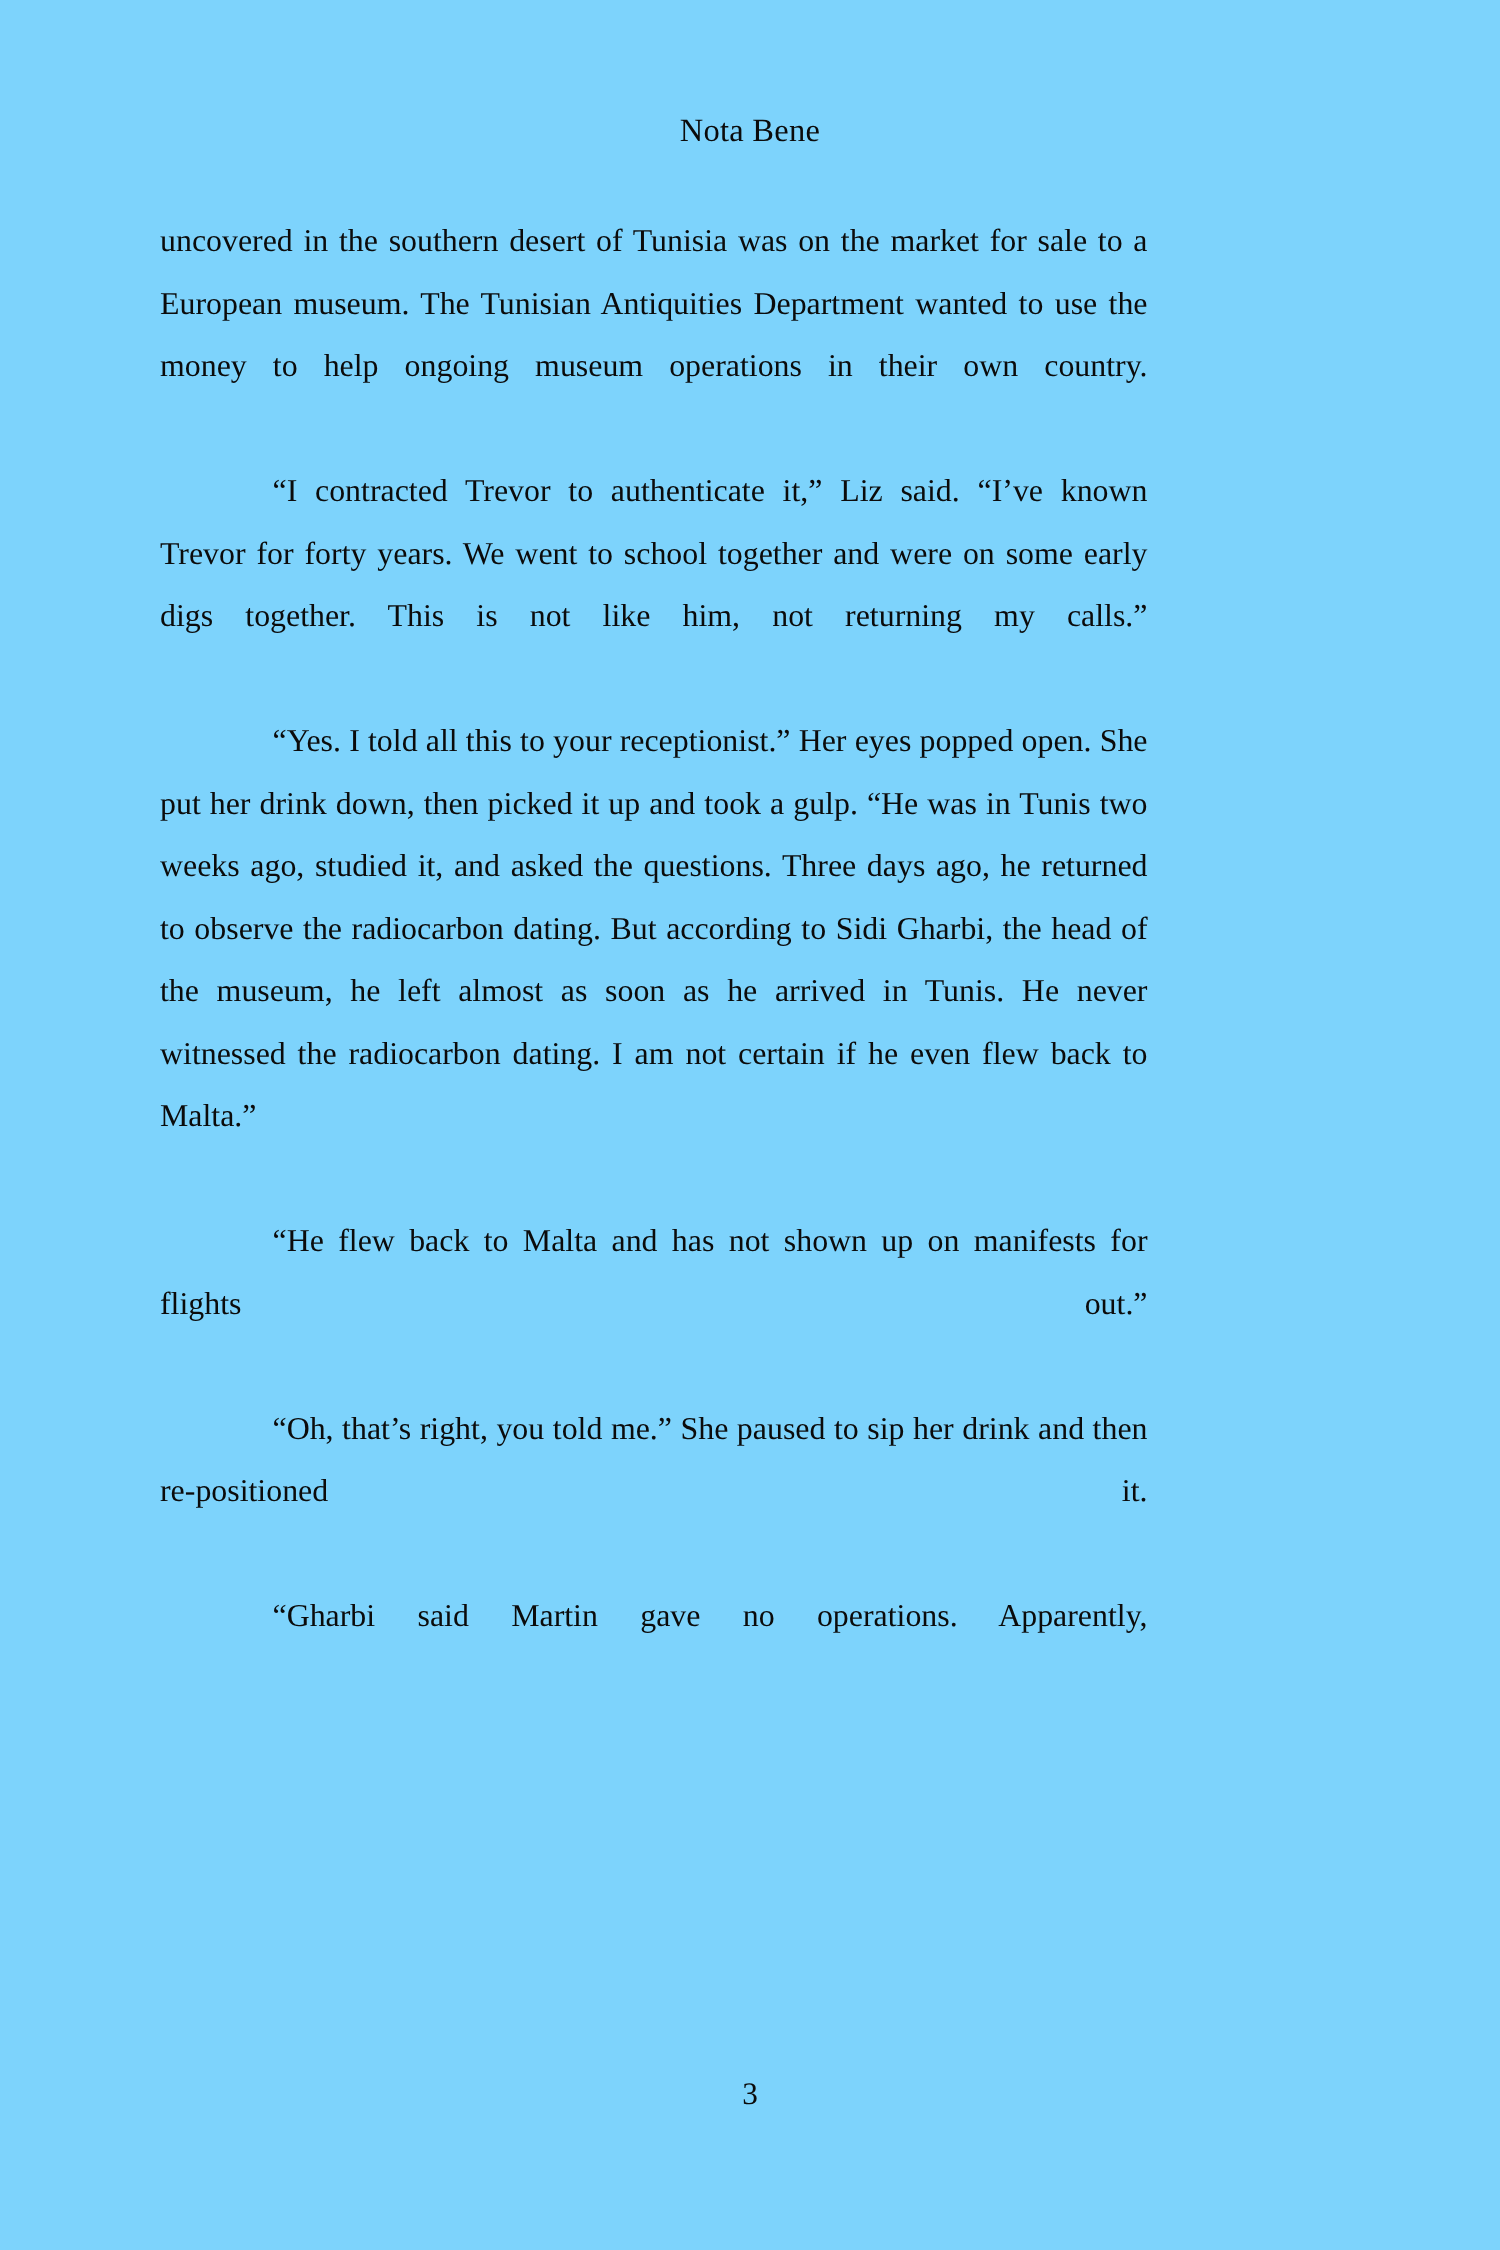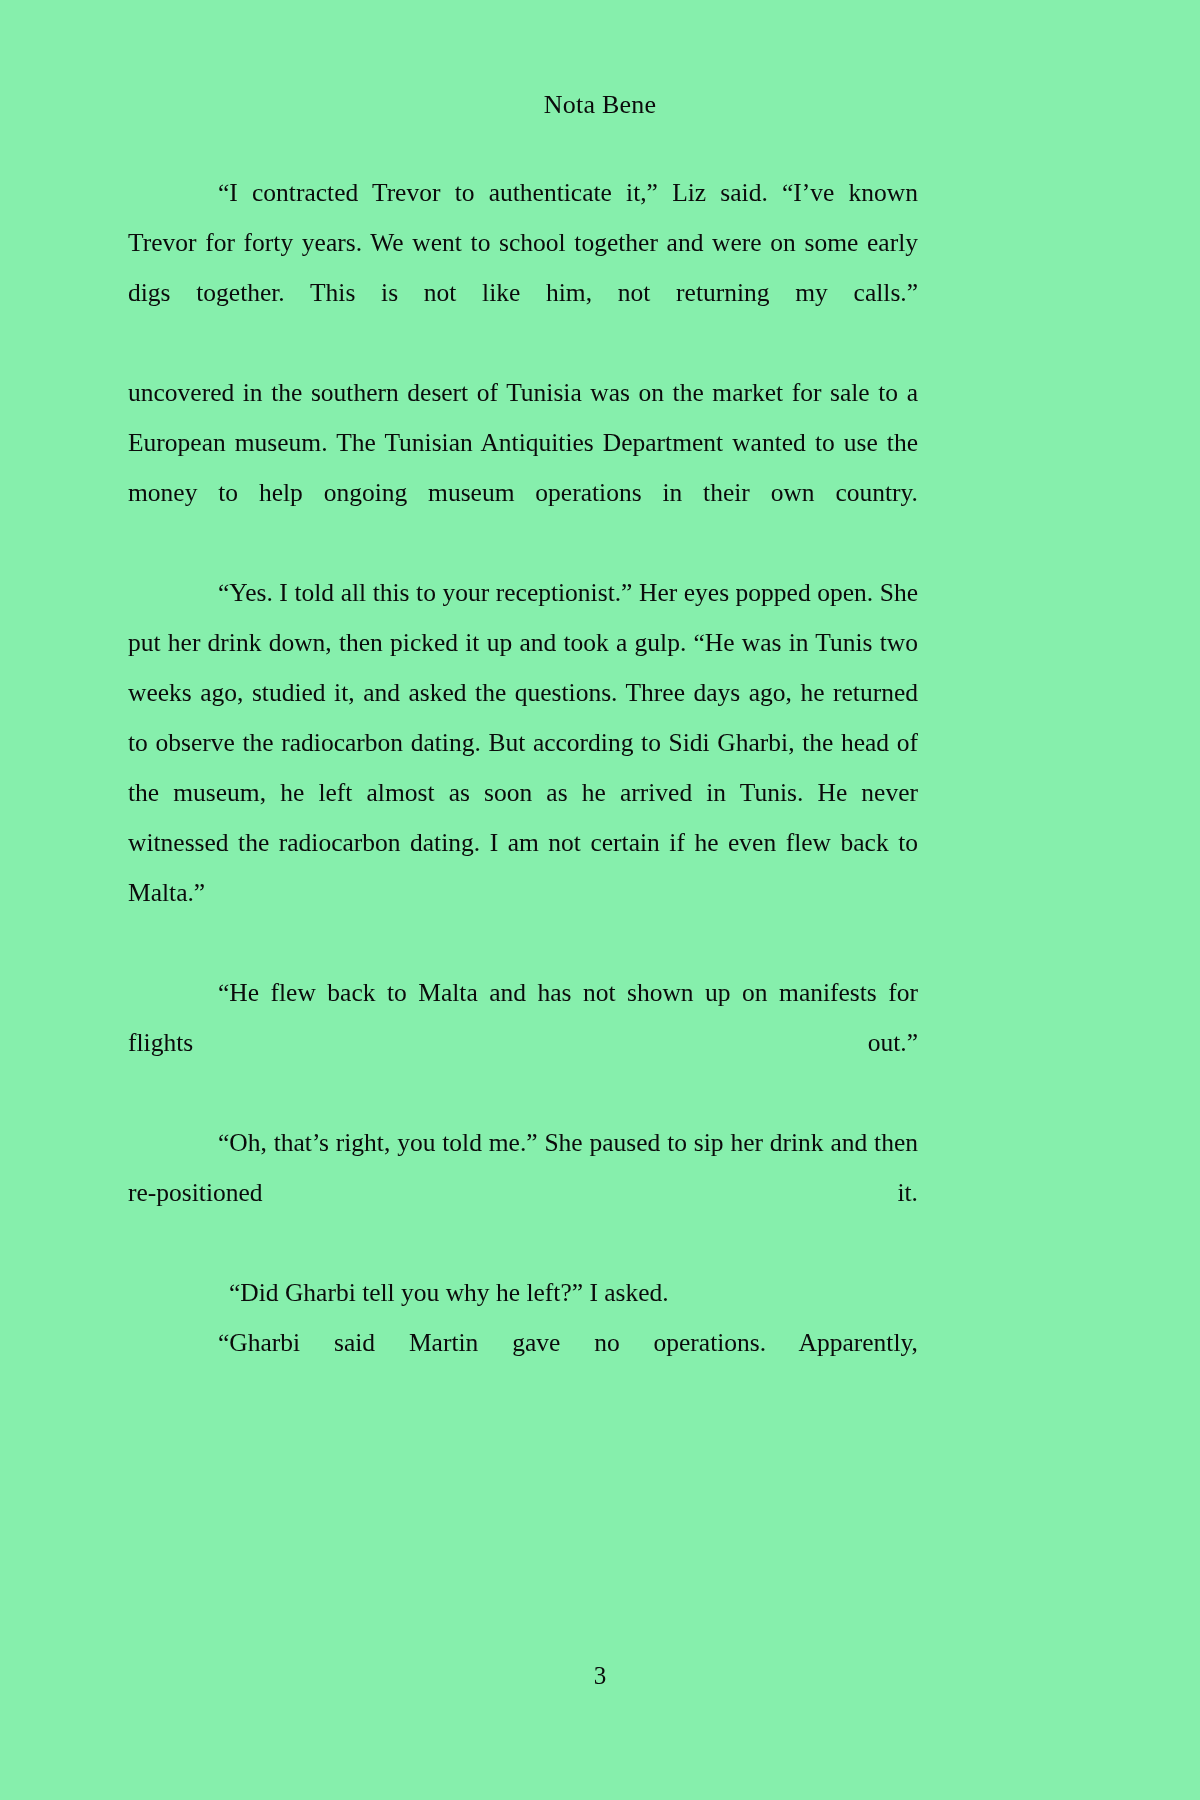--- a/index.html
+++ b/index.html
@@ -4,21 +4,21 @@
 <style>
   html, body {
     margin: 0;
     padding: 0;
     background: #ffffff;
   }
   .page {
     position: relative;
     width: 1200px;
     height: 1800px;
-    background: #86efac;
+    background: #7dd3fc;
     margin: 0 auto;
     overflow: hidden;
     font-family: "Liberation Serif", "DejaVu Serif", serif;
     color: #0b0b0b;
     -webkit-font-smoothing: antialiased;
   }
 
   
   .running-header {
     position: absolute;
@@ -78,32 +78,31 @@
 </style>
 </head>
 <body>
 
 <div class="page">
 
   <div class="running-header">Nota Bene</div>
 
   <div class="text-column">
 
+    <p class="para no-indent">uncovered in the southern desert of Tunisia was on the market for sale to a European museum. The Tunisian Antiquities Department wanted to use the money to help ongoing museum operations in their own country.</p>
+
     <p class="para">“I contracted Trevor to authenticate it,” Liz said. “I’ve known Trevor for forty years. We went to school together and were on some early digs together. This is not like him, not returning my calls.”</p>
-
-    <p class="para no-indent">uncovered in the southern desert of Tunisia was on the market for sale to a European museum. The Tunisian Antiquities Department wanted to use the money to help ongoing museum operations in their own country.</p>
 
 
     <p class="para">“Yes. I told all this to your receptionist.” Her eyes popped open. She put her drink down, then picked it up and took a gulp. “He was in Tunis two weeks ago, studied it, and asked the questions. Three days ago, he returned to observe the radiocarbon dating. But according to Sidi Gharbi, the head of the museum, he left almost as soon as he arrived in Tunis. He never witnessed the radiocarbon dating. I am not certain if he even flew back to Malta.”</p>
 
     <p class="para">“He flew back to Malta and has not shown up on manifests for flights out.”</p>
 
     <p class="para">“Oh, that’s right, you told me.” She paused to sip her drink and then re-positioned it.</p>
 
-    <p class="para wide-indent last-line-natural">“Did Gharbi tell you why he left?” I asked.</p>
 
     <p class="para">“Gharbi said Martin gave no operations. Apparently,</p>
 
   </div>
 
   <div class="folio">3</div>
 
 </div>
 
 </body></html>

